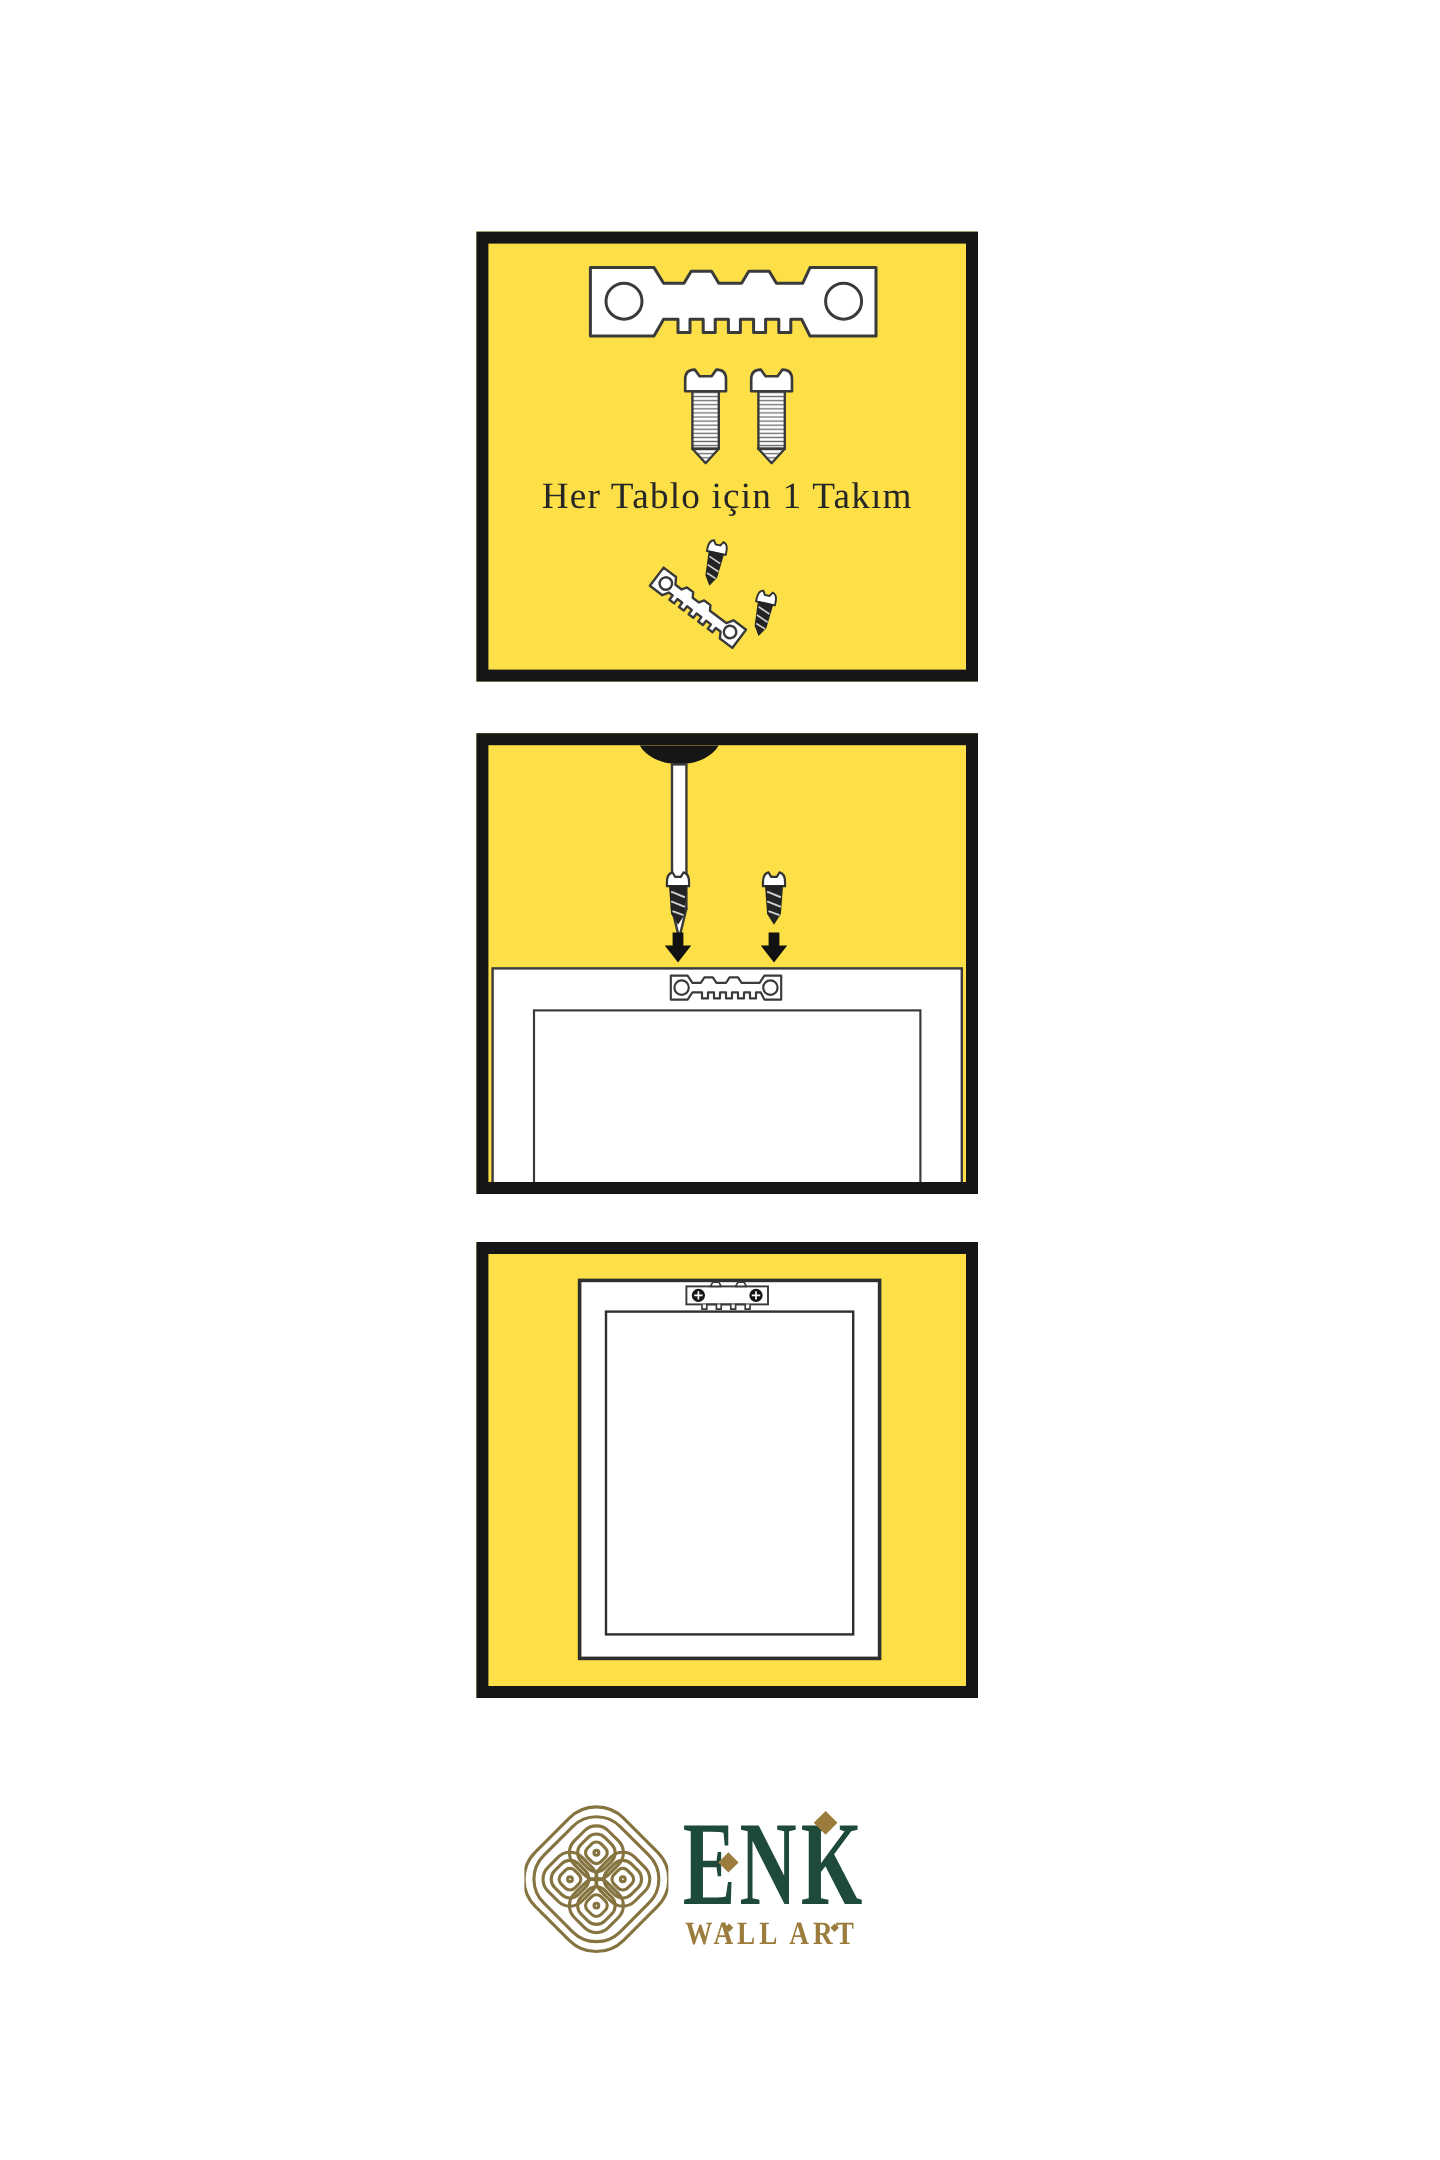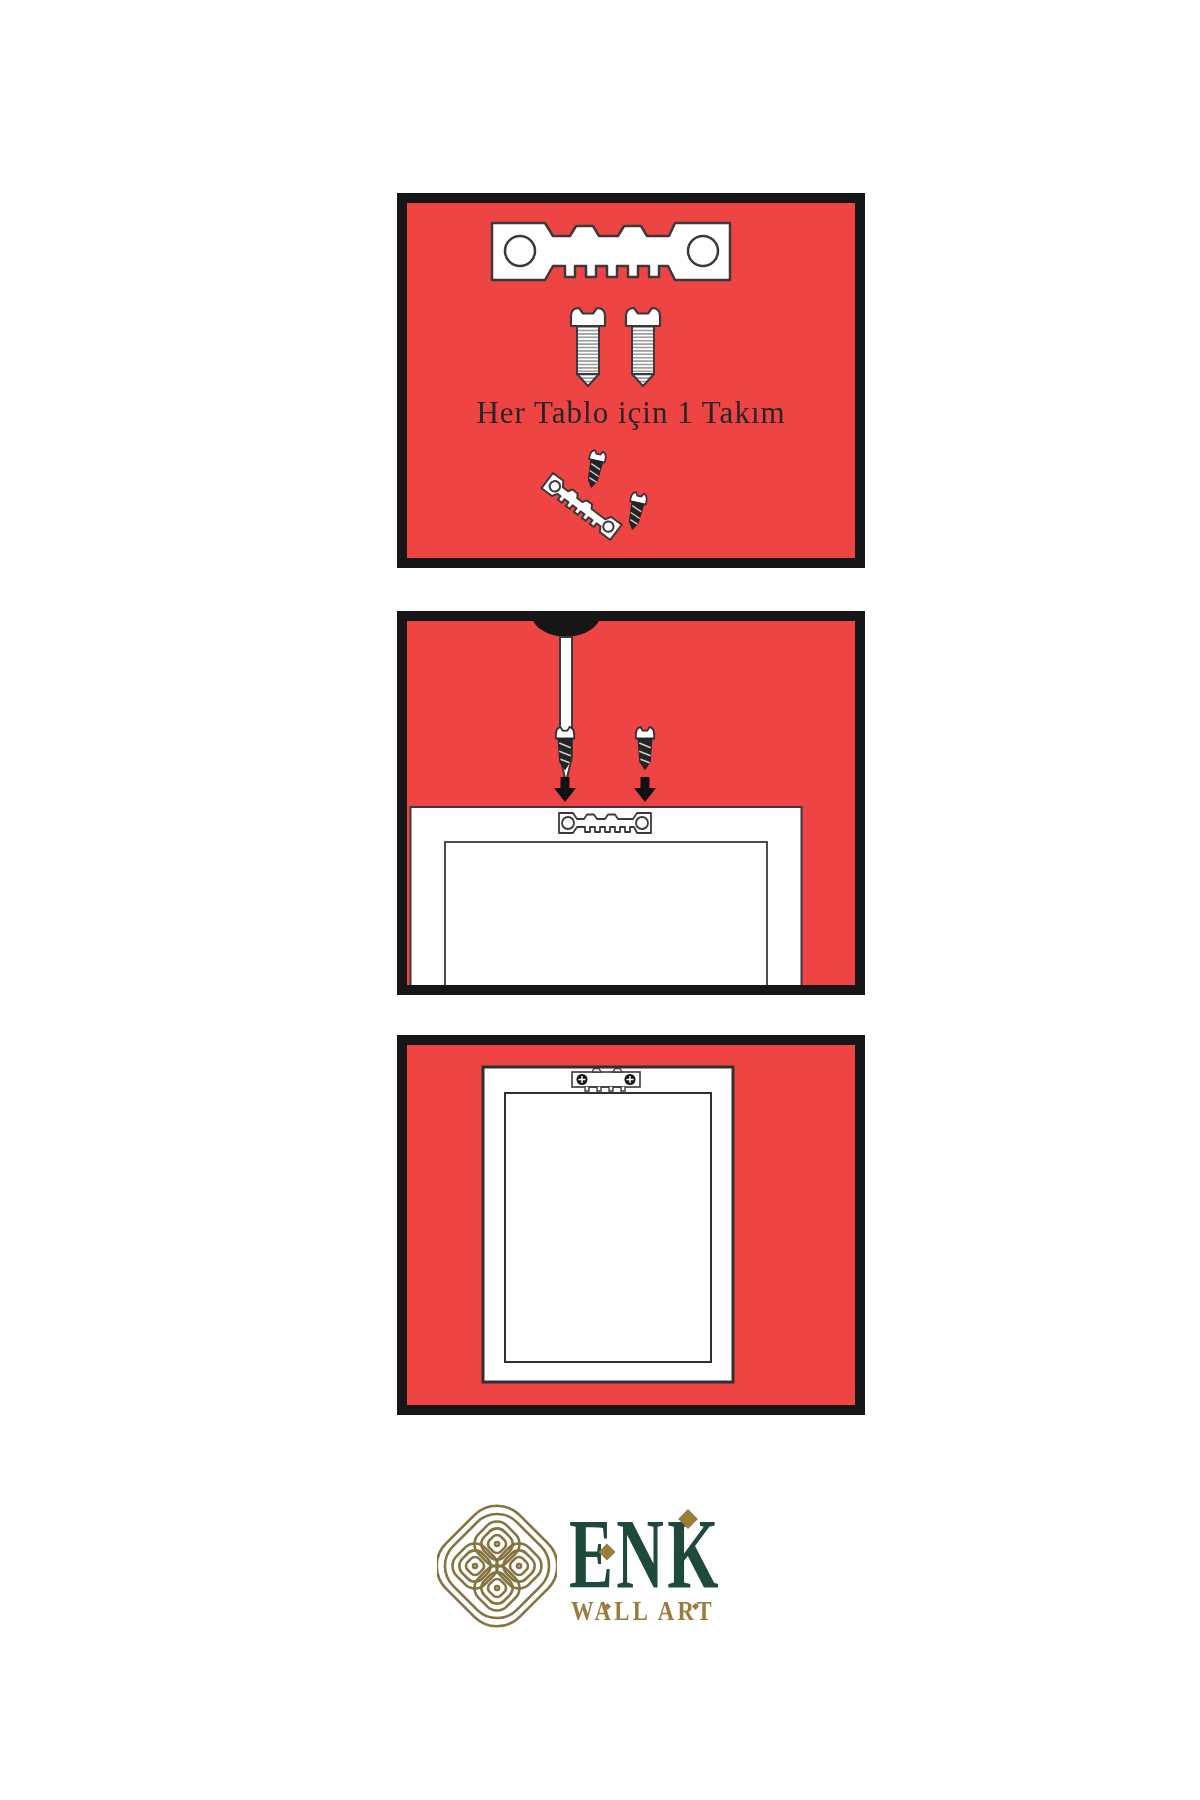--- a/index.html
+++ b/index.html
@@ -2,22 +2,22 @@
 <html><head>
 <meta charset="utf-8">
 <style>
   html,body{margin:0;padding:0;background:#ffffff;}
   #page{
     position:relative;width:1200px;height:1800px;margin:0 auto;
     background:#ffffff;overflow:hidden;
     font-family:"Liberation Serif", serif;
   }
   .panel{
-    position:absolute;left:397px;width:468px;box-sizing:border-box;
-    border:10px solid #161616;background:#ef4444;
+    position:absolute;left:397px;width:418px;box-sizing:border-box;
+    border:10px solid #161616;background:#fde047;
   }
   #panel-1{top:193px;height:375px;}
   #panel-2{top:611px;height:384px;}
   #panel-3{top:1035px;height:380px;}
   .panel svg{position:absolute;left:0;top:0;display:block;}
   .caption{
     position:absolute;left:0;top:192px;width:100%;
     text-align:center;font-size:31px;letter-spacing:1px;
     color:#262626;font-family:"Liberation Serif", serif;
   }

